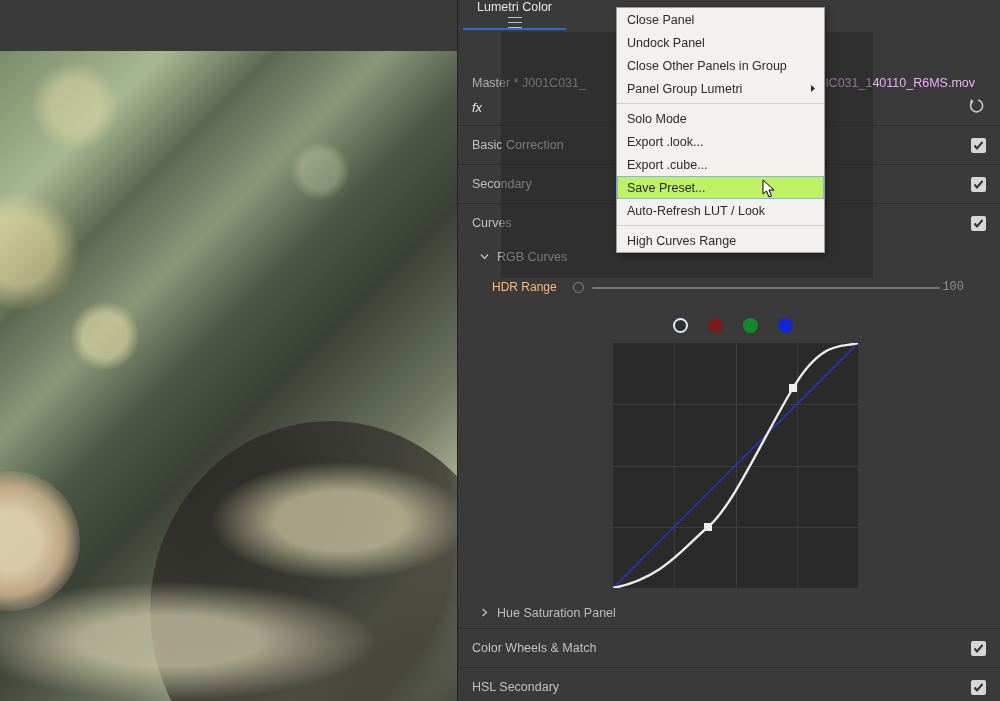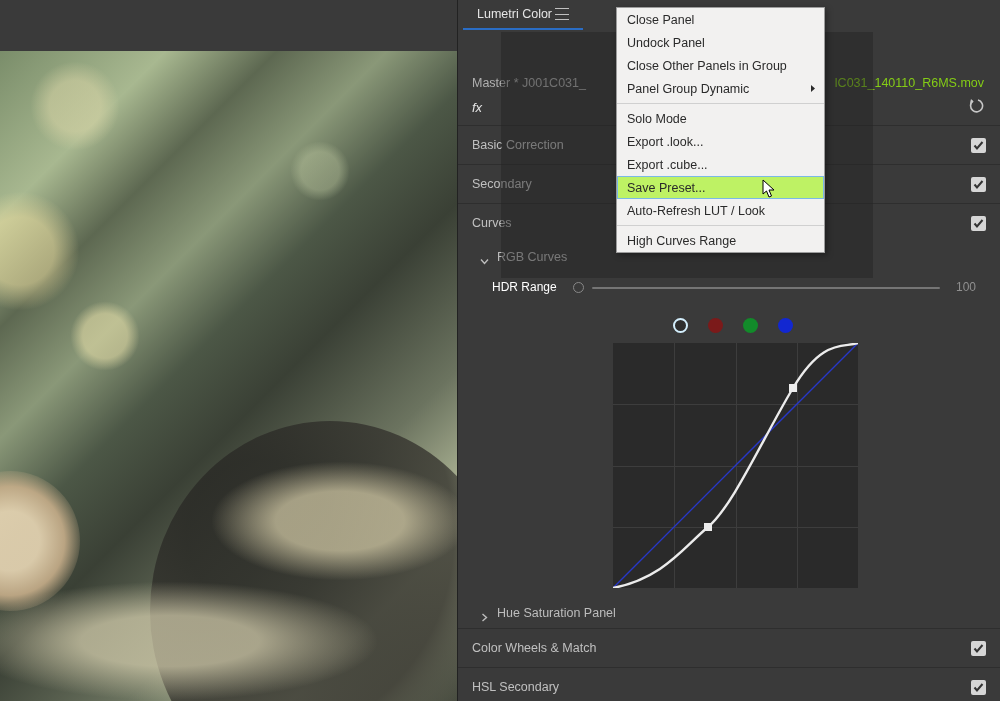--- a/index.html
+++ b/index.html
@@ -8,45 +8,45 @@
   .preview-pane {
     position: absolute; left: 0; top: 51px; width: 457px; height: 650px;
     background: linear-gradient(135deg, #7a8d6a 0%, #a8b890 15%, #5d6851 25%, #8a9878 35%, #4c5746 45%, #3a4035 55%, #6b735f 70%, #c2c9a6 85%, #4a4f42 100%);
     filter: blur(0.2px);
     overflow: hidden;
   }
   .bokeh { position: absolute; border-radius: 50%; }
 
   .right-panel { position: absolute; left: 457px; top: 0; right: 0; bottom: 0; background: #3a3a3a; border-left: 1px solid #222; }
 
-  .panel-header { display: flex; align-items: center; gap: 3px; height: 30px; padding: 0 14px; border-bottom: 2px solid #2a6dc5; width: fit-content; margin-left: 5px;}
+  .panel-header { display: flex; align-items: center; gap: 3px; height: 30px; padding: 0 14px; border-bottom: 2px solid #2a6dc5; width: fit-content; margin-left: 5px; flex-direction: column;}
   .panel-title { color: #e6e6e6; font-size: 12.5px; }
   .hamburger-icon { width: 14px; height: 12px; display: inline-flex; flex-direction: column; justify-content: space-between; }
   .hamburger-icon span { display: block; height: 1px; background: #c0c0c0; }
 
   .clip-row { padding: 6px 14px 10px 14px; display: flex; align-items: center; color: #b0b0b0; position: relative; margin-top: 40px; }
-  .clip-right { color: #84cc16; position: absolute; right: 16px; }
+  .clip-right { color: #f0abfc; position: absolute; right: 25px; }
 
   .fx-row { display: flex; align-items: center; padding: 0px 14px 10px 14px; position: relative; height: 25px;}
   .fx { font-style: italic; color: #e5e5e5; font-size: 13px; }
   .reset-icon { position: absolute; right: 14px; cursor: pointer; }
 
   .section-row { display: flex; align-items: center; padding: 12px 14px; border-top: 1px solid #2e2e2e; cursor: pointer; position: relative; }
   .section-row.with-bottom { border-bottom: 1px solid #2e2e2e; }
   .check-square { position: absolute; right: 14px; width: 15px; height: 15px; background: #d6d6d6; border-radius: 2px; display: flex; align-items: center; justify-content: center; }
   .check-square svg { display: block; }
 
-  .sub-row { display: flex; align-items: flex-end; padding: 8px 14px 8px 22px; color: #bdbdbd; cursor: pointer; }
+  .sub-row { display: flex; align-items: flex-start; padding: 8px 14px 8px 22px; color: #bdbdbd; cursor: pointer; }
   .disclosure { width: 9px; height: 9px; margin-right: 8px; display: inline-block; }
 
   .hdr-row { display: flex; align-items: center; padding: 0 14px 0 34px; position: relative; height: 30px;}
-  .hdr-label { color: #ffffff; font-size: 12px; }
+  .hdr-label { color: #fdba74; font-size: 12px; }
   .hdr-radio { position: absolute; left: 115px; width: 11px; height: 11px; border: 1.5px solid #888; border-radius: 50%; }
   .hdr-track { position: absolute; left: 134px; right: 60px; top: 50%; height: 2px; background: #757575; border-radius: 1px; }
-  .hdr-value { position: absolute; right: 24px; color: #8f8f8f; font-size: 12px; }
+  .hdr-value { position: absolute; right: 36px; color: #8f8f8f; font-size: 12px; font-family: Liberation Mono, monospace; }
 
   .channel-dots { display: flex; gap: 20px; justify-content: center; padding: 16px 0 10px 0; margin-left: 150px; width: 250px;}
   .ch { width: 15px; height: 15px; border-radius: 50%; }
   .ch.lum { background: #2e2e2e; border: 2px solid #d3eefc; }
   .ch.r { background: #7b1a1a; }
   .ch.g { background: #128a2a; }
   .ch.b { background: #1227d1; }
 
   .curve-box { width: 245px; height: 245px; background: #2a2a2a; margin-left: 155px; position: relative; }
   .curve-box .vline, .curve-box .hline { position: absolute; background: #3d3d3d; }
@@ -216,21 +216,21 @@
   <div class="menu-item">
       <span>Close Panel</span>
     </div>
   <div class="menu-item">
       <span>Undock Panel</span>
     </div>
   <div class="menu-item">
       <span>Close Other Panels in Group</span>
     </div>
   <div class="menu-item">
-    <span>Panel Group Dynamic</span>
+    <span>Panel Group Lumetri</span>
     <span class="submenu-caret">
       <svg width="6" height="9" viewBox="0 0 6 9">
           <path d="M1 1 L5 4.5 L1 8 Z" fill="#2a2a2a"></path>
         </svg>
     </span>
   </div>
   <div class="sep"></div>
   <div class="menu-item">
       <span>Solo Mode</span>
     </div>

